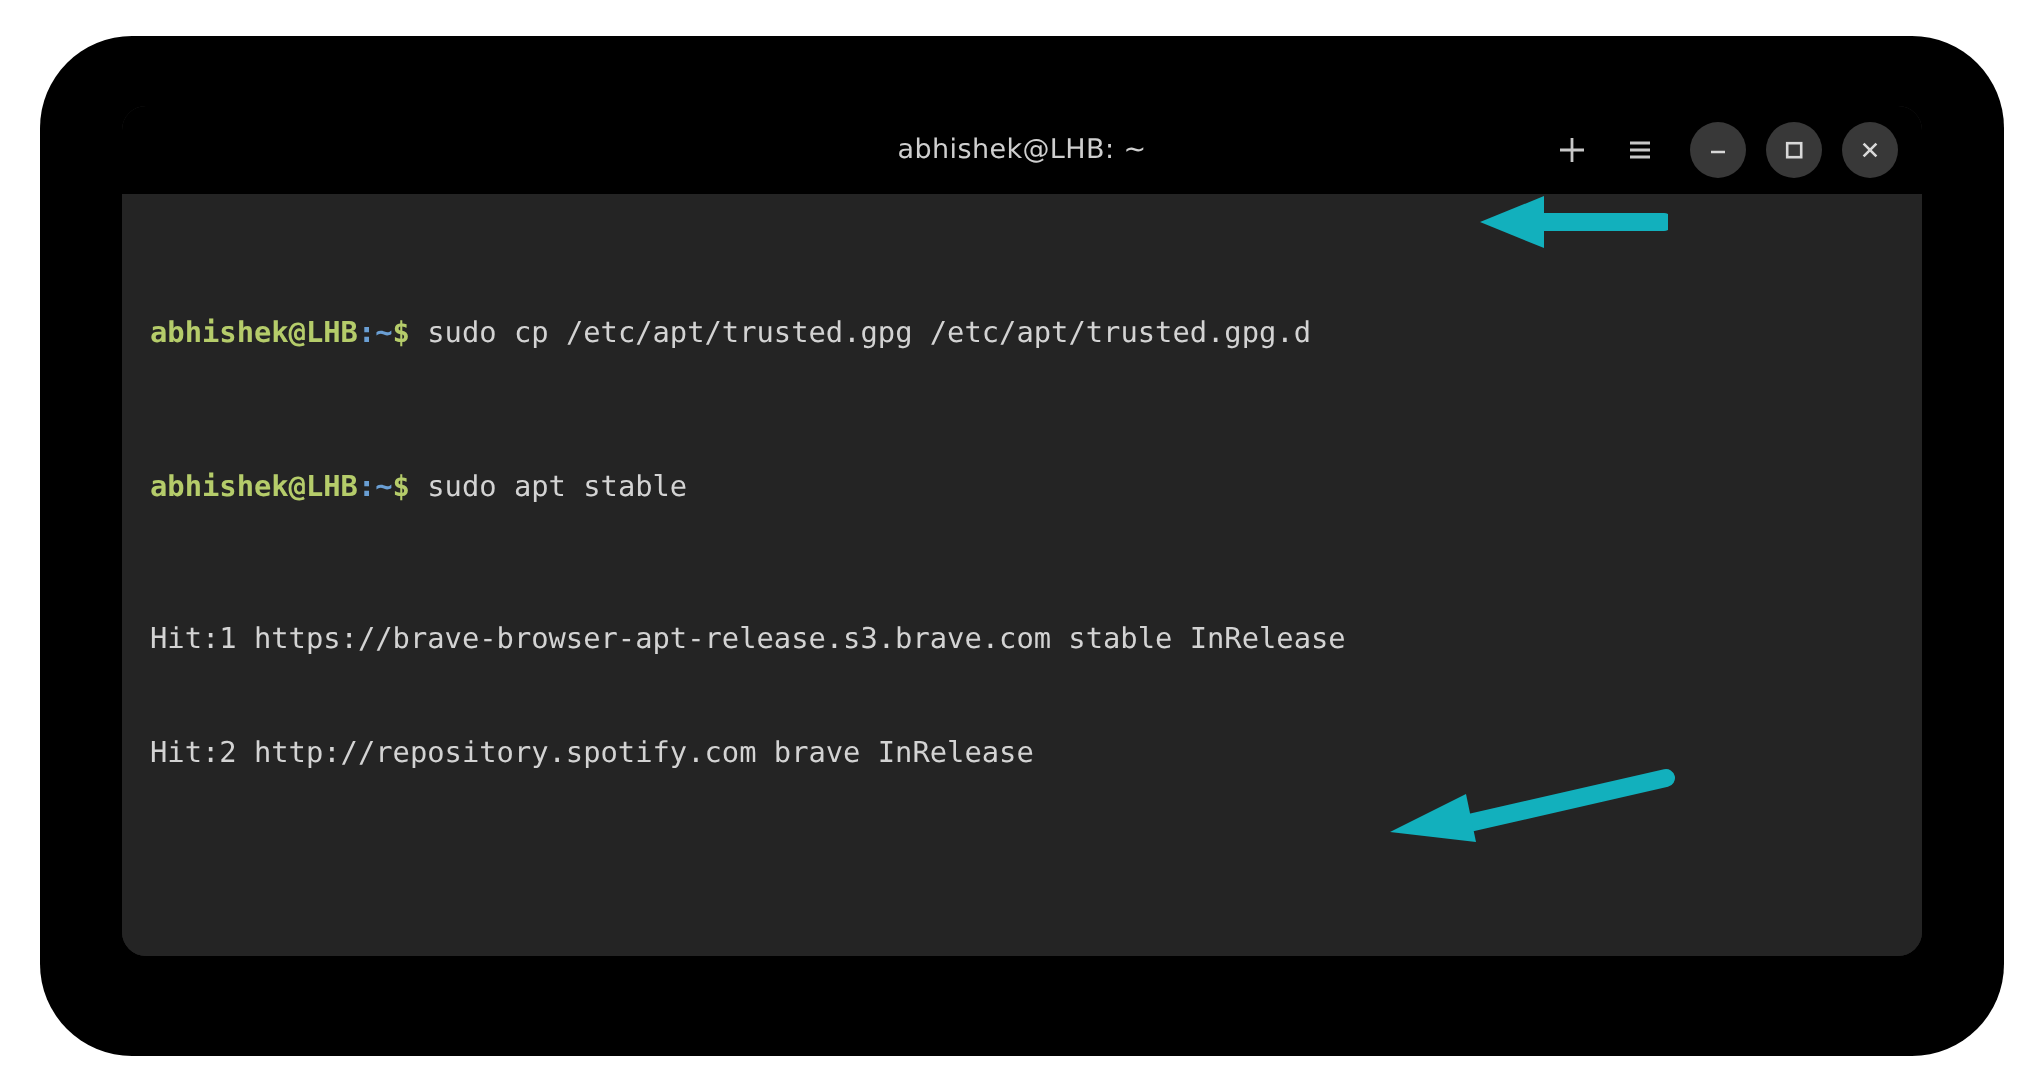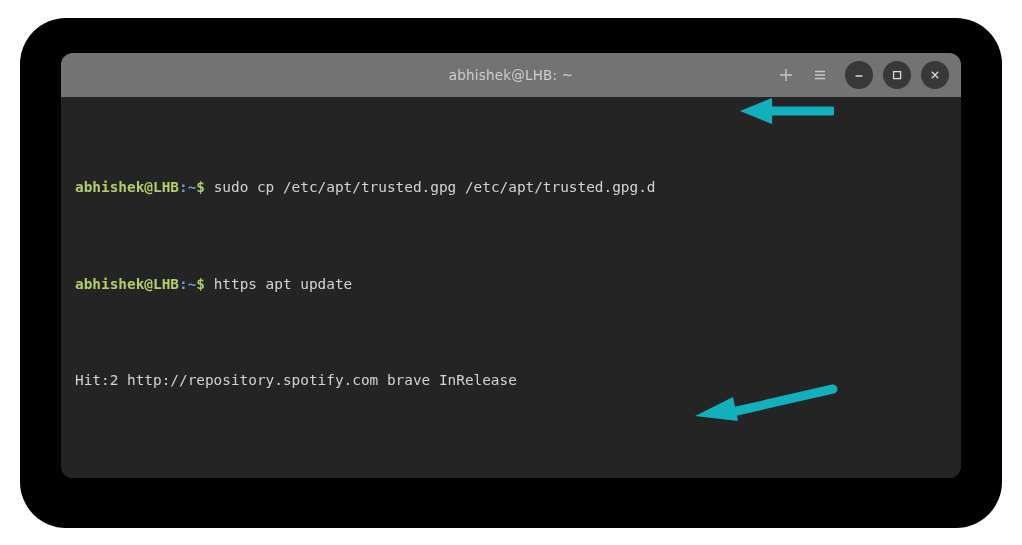--- a/index.html
+++ b/index.html
@@ -44,21 +44,21 @@
     overflow: hidden;
     display: flex;
     flex-direction: column;
   }
 
   
   #title-bar {
     position: relative;
     height: 44px;
     flex: 0 0 44px;
-    background: #737373;
+    background: #000000;
     display: flex;
     align-items: center;
   }
   #window-title {
     position: absolute;
     left: 0;
     right: 0;
     text-align: center;
     font-family: "DejaVu Sans", sans-serif;
     font-size: 13.5px;
@@ -107,21 +107,21 @@
   #term-lines {
     position: absolute;
     left: 14px;
     top: 4px;
     right: 0;
     font-family: "DejaVu Sans Mono", monospace;
     font-size: 14.4px;
     line-height: 19.1px;
     white-space: pre;
   }
-  .line { color: #d3d3d3; height: 19.1px; margin-top: 20px; }
+  .line { color: #d3d3d3; height: 19.1px; }
   .user  { color: #b5cc6a; font-weight: bold; }
   .punct { color: #6a9fd4; font-weight: bold; }
   .dollar{ color: #b5cc6a; font-weight: bold; }
   .cmd   { color: #d3d3d3; }
 
   
   .arrow-svg { position: absolute; pointer-events: none; }
   #arrow-top { left: 738px; top: 96px; }
   #arrow-mid { left: 693px; top: 383px; }
 </style>
@@ -164,22 +164,23 @@
           </svg>
         </div>
       </div>
     </div>
 
     <div id="terminal-body">
       <div id="term-lines">
 
         <div class="line"><span class="user">abhishek@LHB</span><span class="punct">:~</span><span class="dollar">$</span><span class="cmd"> <span>sudo cp /etc/apt/trusted.gpg /etc/apt/trusted.gpg.d</span></span></div>
 
-        <div class="line"><span class="user">abhishek@LHB</span><span class="punct">:~</span><span class="dollar">$</span><span class="cmd"> <span>https apt update</span></span></div>
-
+        <div class="line"><span class="user">abhishek@LHB</span><span class="punct">:~</span><span class="dollar">$</span><span class="cmd"> <span>sudo apt stable</span></span></div>
+
+        <div class="line">Hit:1 https://brave-browser-apt-release.s3.brave.com stable InRelease</div>
         <div class="line">Hit:2 http://repository.spotify.com brave InRelease</div>
         
         
         
         
         
         
         
         
         

